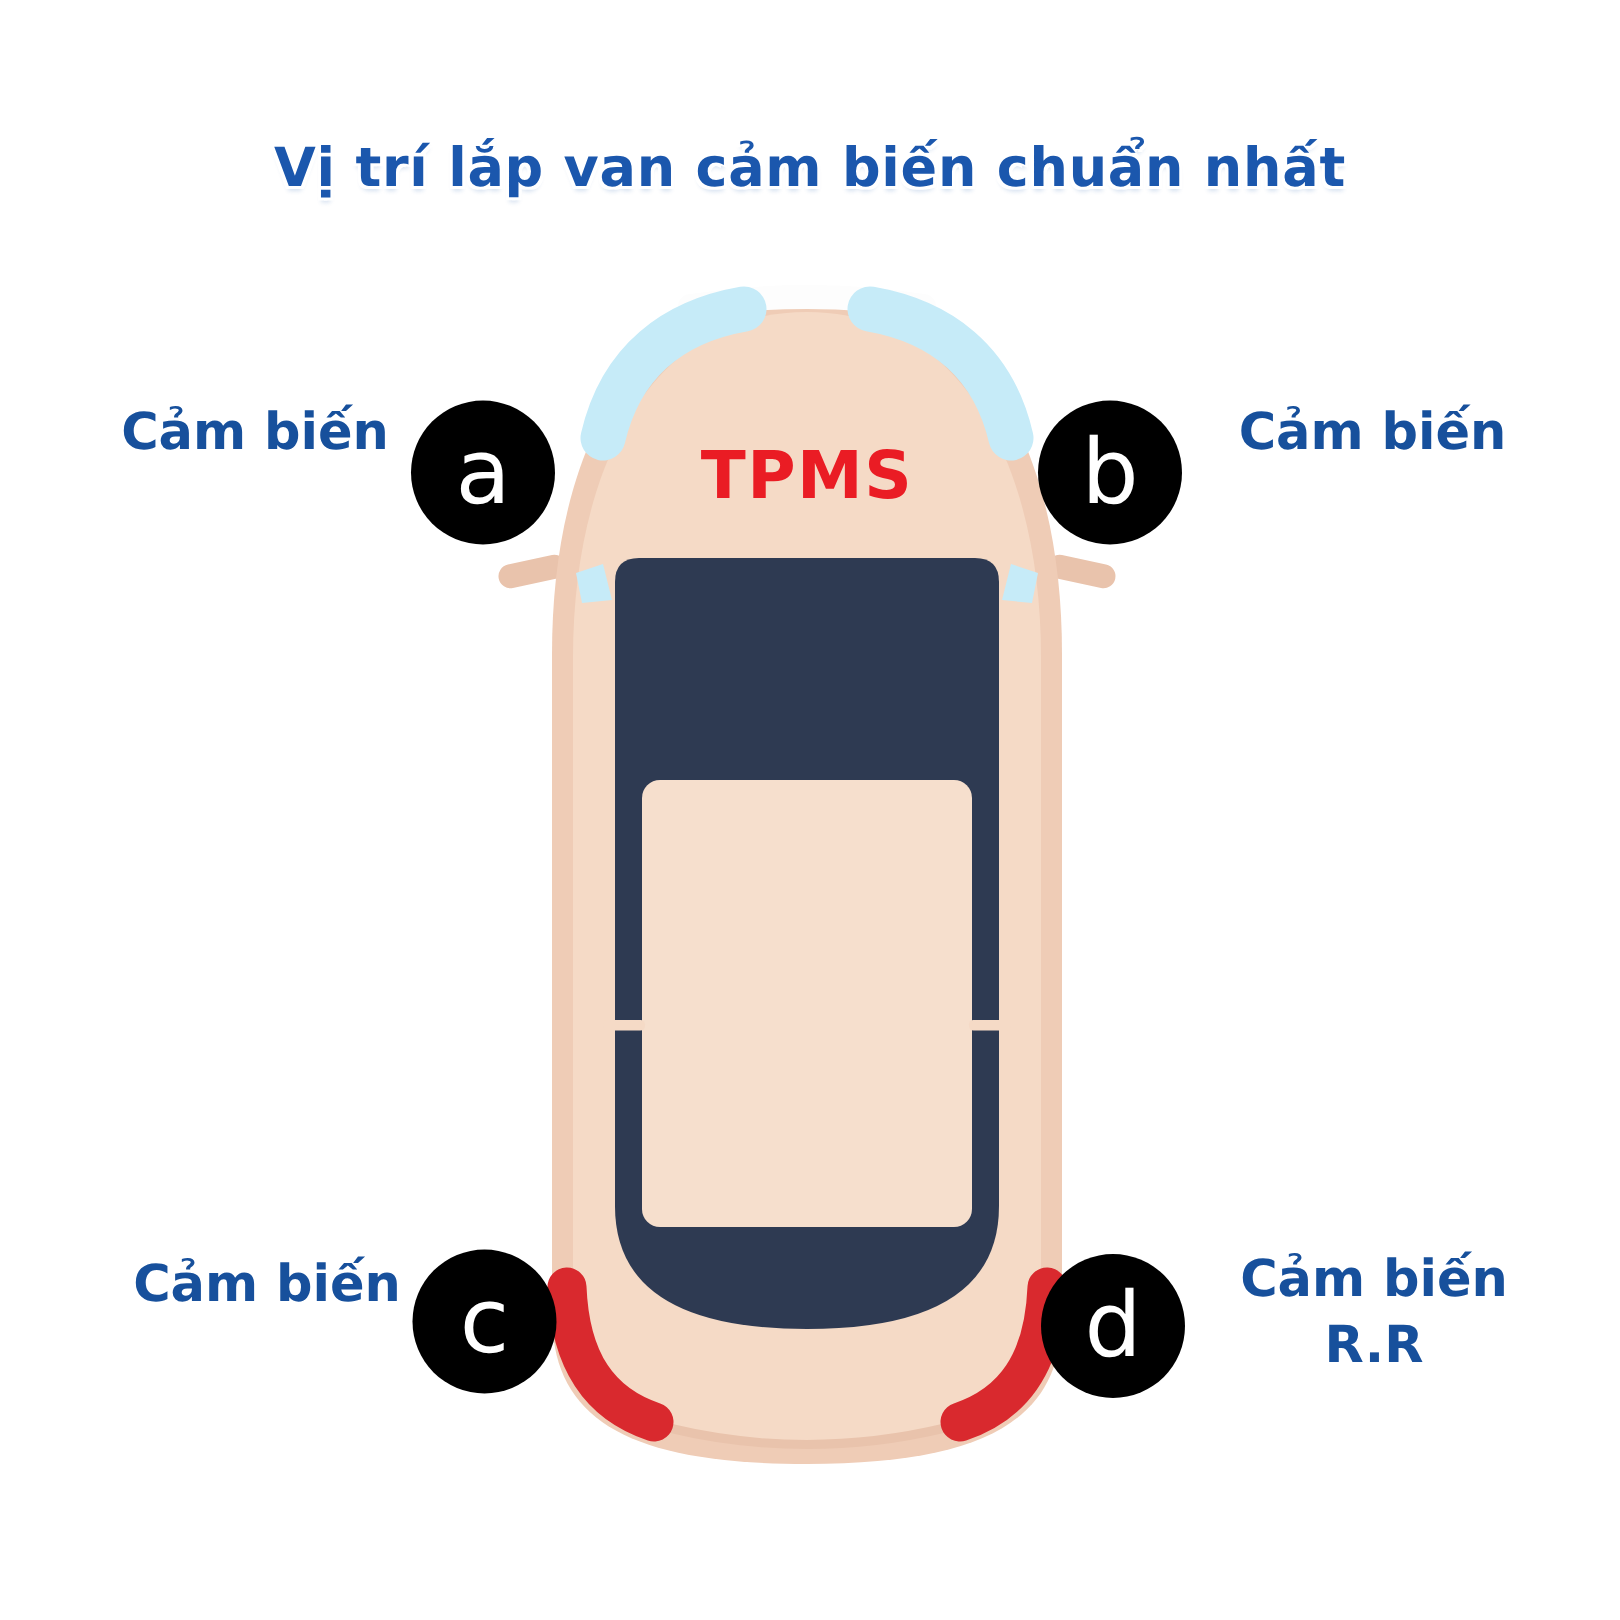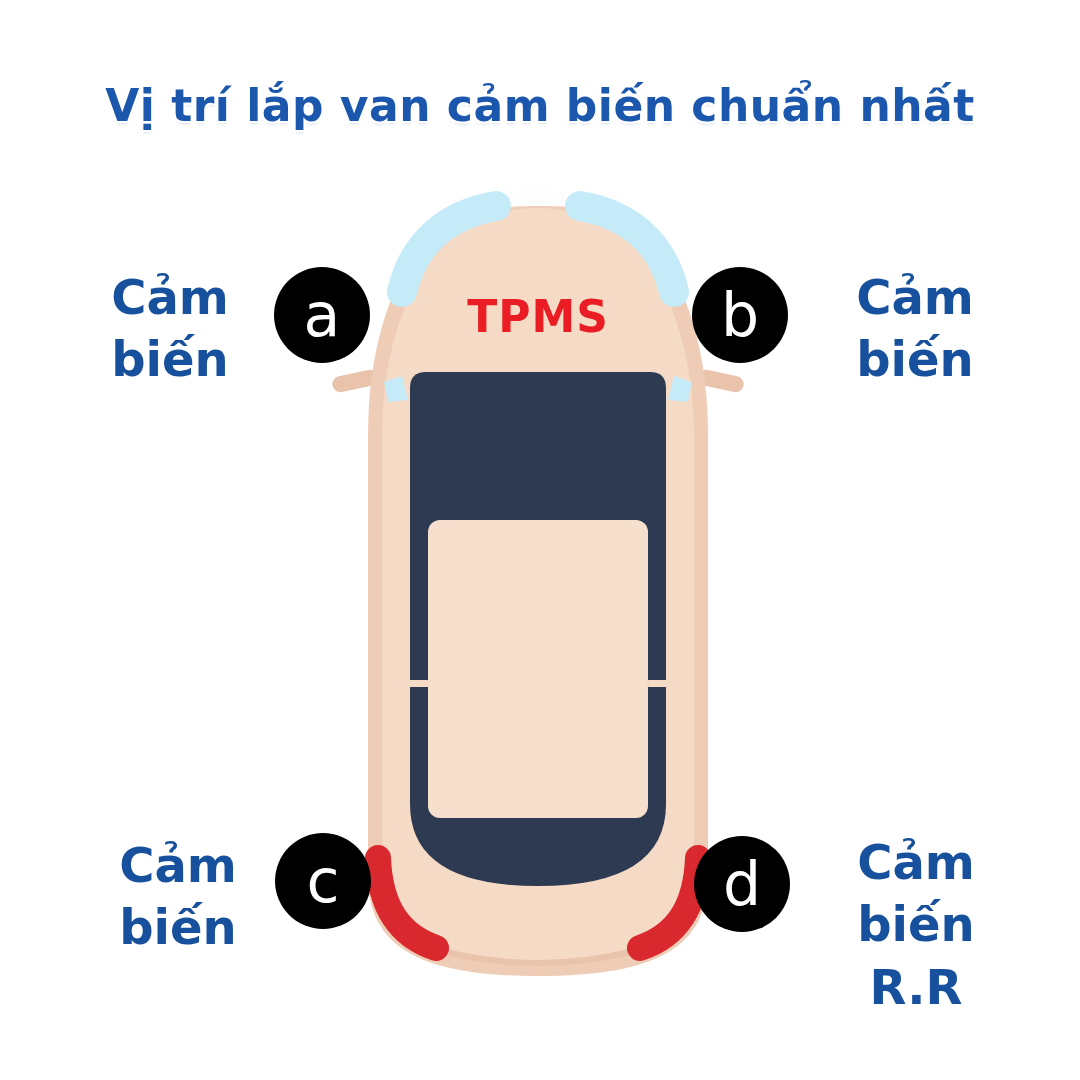--- a/index.html
+++ b/index.html
@@ -2,43 +2,43 @@
 <html><head>
 <meta charset="utf-8">
 <style>
   html,body { margin:0; padding:0; background:#ffffff; }
   .stage {
     position:relative; width:1080px; height:1080px; margin:0 auto;
     background:#ffffff; overflow:hidden;
     font-family:"DejaVu Sans","Liberation Sans",sans-serif;
   }
   .title {
-    position:absolute; left:0; top:80px; width:100%;
-    text-align:center; font-weight:700; font-size:44px; color:#1b57ad;
+    position:absolute; left:0; top:92px; width:100%;
+    text-align:center; font-weight:700; font-size:36px; color:#1b57ad;
     letter-spacing:0.5px;
     text-shadow:-2px -2px 0 #fff, 2px -2px 0 #fff, -2px 2px 0 #fff, 2px 2px 0 #fff, 0 3px 3px rgba(27,87,173,0.18);
   }
   .car-svg { position:absolute; left:328px; top:186px; }
   .tpms-text {
     font-family:"DejaVu Sans","Liberation Sans",sans-serif;
     font-weight:700; font-size:44px; fill:#ea1c24; letter-spacing:1px;
   }
   .marker {
     position:absolute; width:96px; height:96px; border-radius:50%;
     background:#000000; color:#ffffff;
     display:flex; align-items:center; justify-content:center;
     font-size:60px; font-weight:400; z-index:3;
   }
   .marker-a { left:274px; top:267px; }
   .marker-b { left:692px; top:267px; }
   .marker-c { left:275px; top:833px; }
   .marker-d { left:694px; top:836px; }
   .sensor-label {
     position:absolute; width:220px; text-align:center;
-    font-size:48px; font-weight:700; color:#17509c; line-height:1.3;
+    font-size:34px; font-weight:700; color:#17509c; line-height:1.3;
     text-shadow:-2px -2px 0 #fff, 2px -2px 0 #fff, -2px 2px 0 #fff, 2px 2px 0 #fff;
     z-index:2;
   }
   .label-line { display:block; }
   .label-fl { left:60px;  top:266px; }
   .label-fr { left:805px; top:266px; }
   .label-rl { left:68px;  top:834px; }
   .label-rr { left:806px; top:831px; }
 </style>
 </head>

